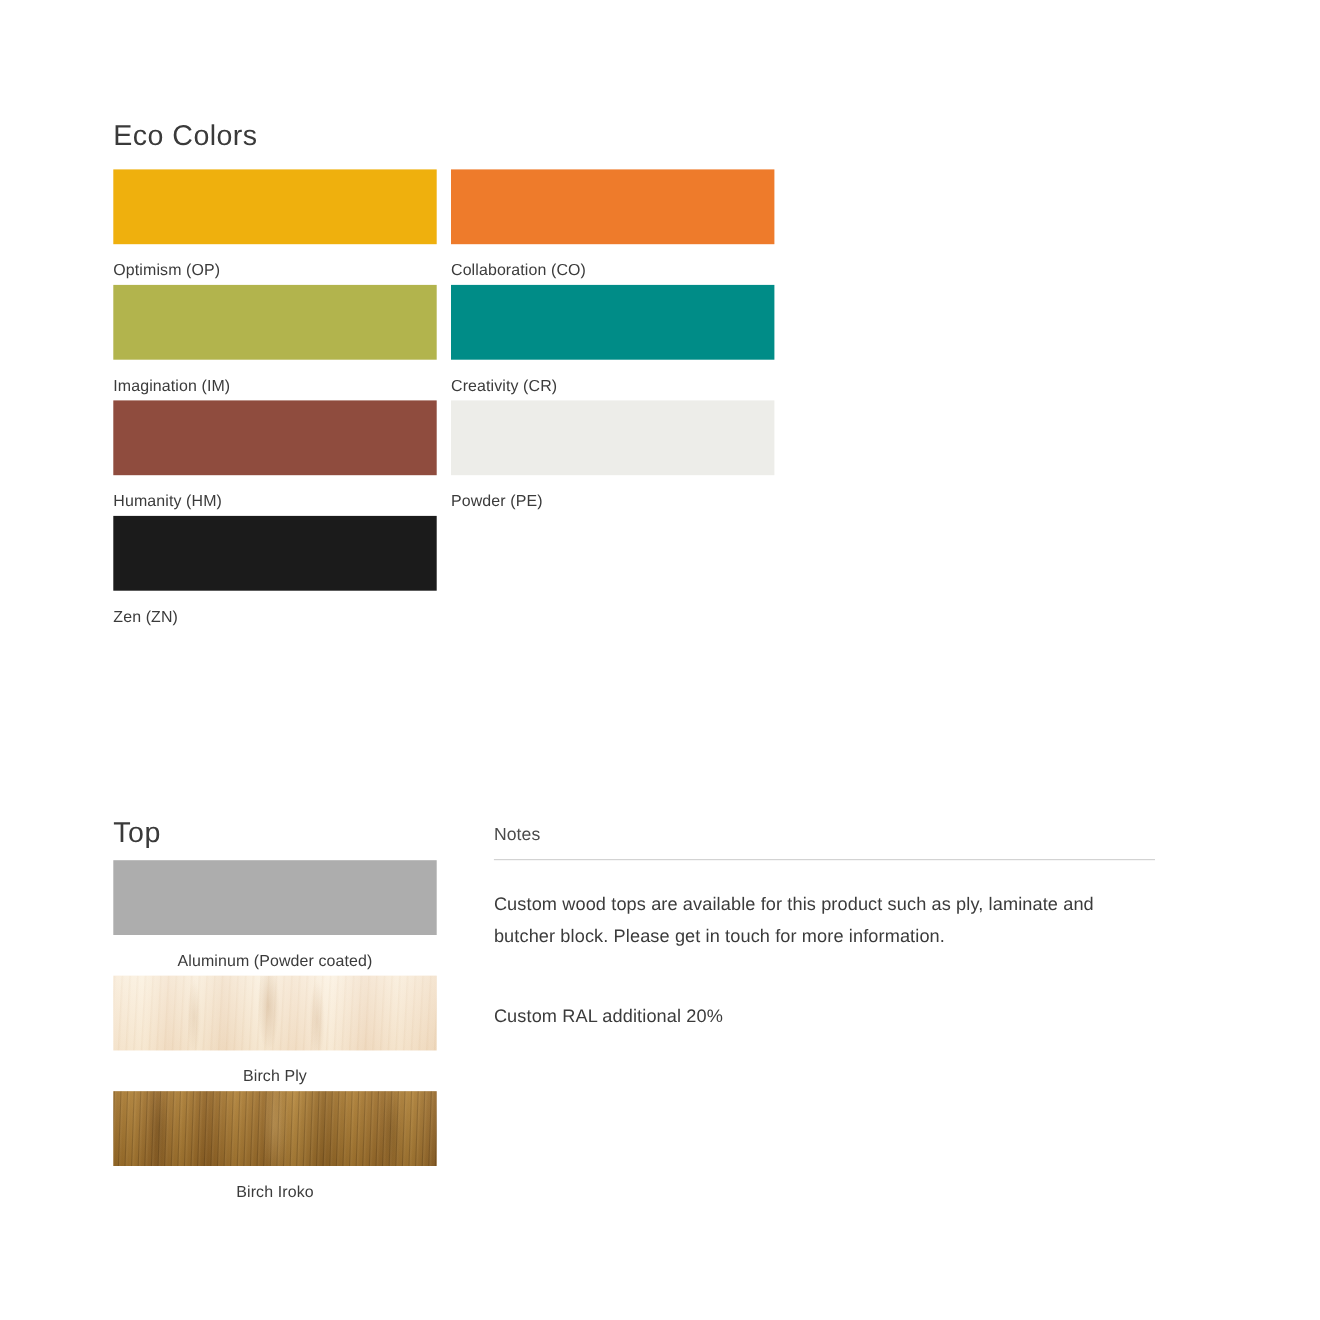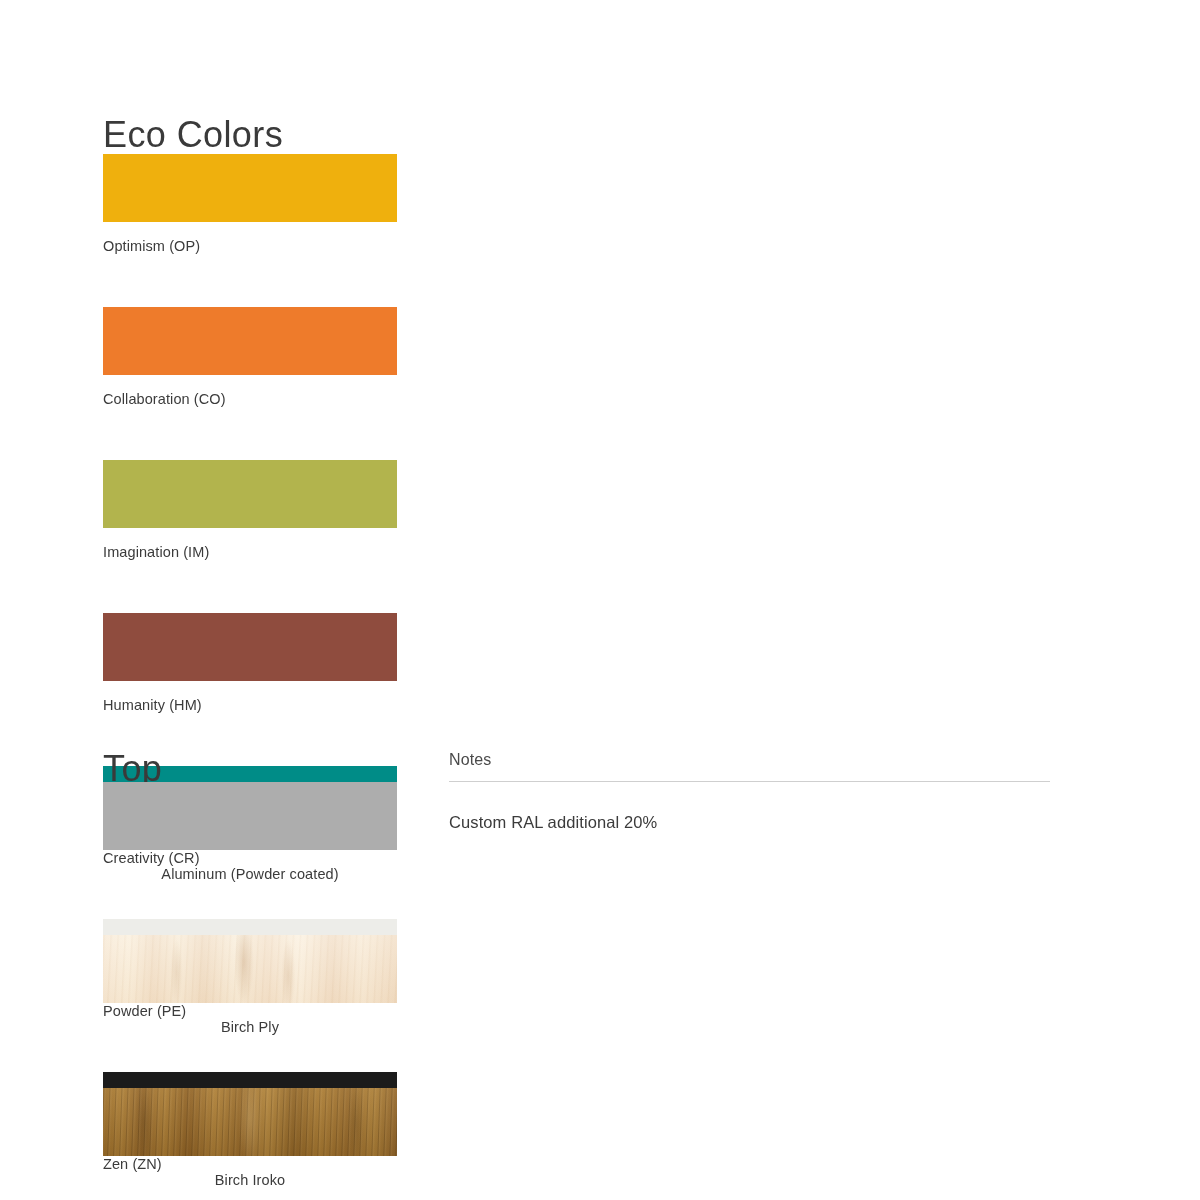--- a/index.html
+++ b/index.html
@@ -19,40 +19,39 @@
   .page {
     position: relative;
     width: 1200px;
     height: 1200px;
   }
 
   
   .section-title {
     position: absolute;
     left: 103px;
-    font-size: 36px;
+    font-size: 26px;
     font-weight: 400;
     letter-spacing: 0.4px;
     color: #3a3a3a;
     line-height: 1;
     white-space: nowrap;
   }
   #eco-title { top: 93px; }
   #top-title { top: 721px; }
 
   
   .swatch-grid {
     position: absolute;
     left: 103px;
     width: 601px;
     display: flex;
     flex-wrap: wrap;
     column-gap: 13px;
     row-gap: 0px;
-    gap: 48px;
   }
   #eco-grid { top: 154px; }
 
   .swatch-cell {
     width: 294px;
     height: 105px;
     box-sizing: border-box;
   }
   .swatch-chip {
     width: 294px;
@@ -182,26 +181,26 @@
       </div>
       <div class="swatch-cell">
         <div class="swatch-chip" style="background: rgb(238, 123, 43);"></div>
         <div class="swatch-label">Collaboration (CO)</div>
       </div>
       <div class="swatch-cell">
         <div class="swatch-chip" style="background: rgb(178, 180, 77);"></div>
         <div class="swatch-label">Imagination (IM)</div>
       </div>
       <div class="swatch-cell">
+        <div class="swatch-chip" style="background: rgb(0, 140, 135);"></div>
+        <div class="swatch-label">Creativity (CR)</div>
+      </div>
+      <div class="swatch-cell">
         <div class="swatch-chip" style="background: rgb(143, 76, 62);"></div>
         <div class="swatch-label">Humanity (HM)</div>
-      </div>
-      <div class="swatch-cell">
-        <div class="swatch-chip" style="background: rgb(0, 140, 135);"></div>
-        <div class="swatch-label">Creativity (CR)</div>
       </div>
       <div class="swatch-cell">
         <div class="swatch-chip" style="background: rgb(237, 237, 233);"></div>
         <div class="swatch-label">Powder (PE)</div>
       </div>
       <div class="swatch-cell">
         <div class="swatch-chip" style="background: rgb(27, 27, 27);"></div>
         <div class="swatch-label">Zen (ZN)</div>
       </div>
     </div>
@@ -220,17 +219,18 @@
       <div class="swatch-cell">
         <div class="swatch-chip wood wood-iroko"></div>
         <div class="swatch-label">Birch Iroko</div>
       </div>
     </div>
 
   <div id="notes-panel">
     <div class="notes-heading">Notes</div>
     <div class="notes-rule"></div>
     <div class="notes-body" id="notes-body">
+        <p class="notes-paragraph">Custom wood tops are available for this product such as ply, laminate and butcher block. Please get in touch for more information.</p>
         <p class="notes-paragraph">Custom RAL additional 20%</p>
       </div>
   </div>
 
 </div>
 
 </body></html>

